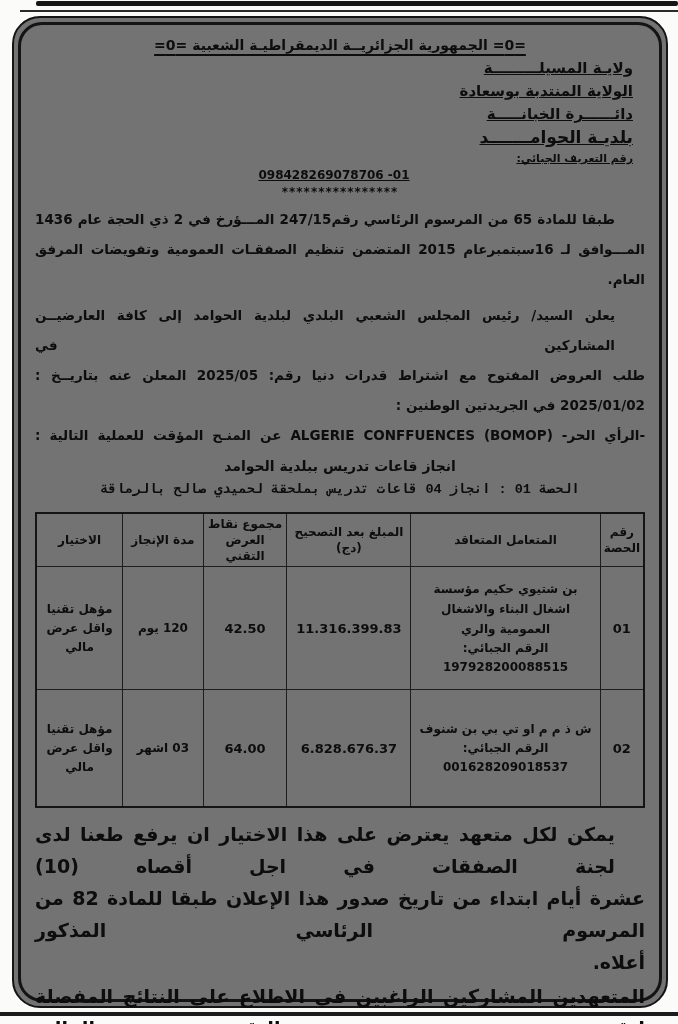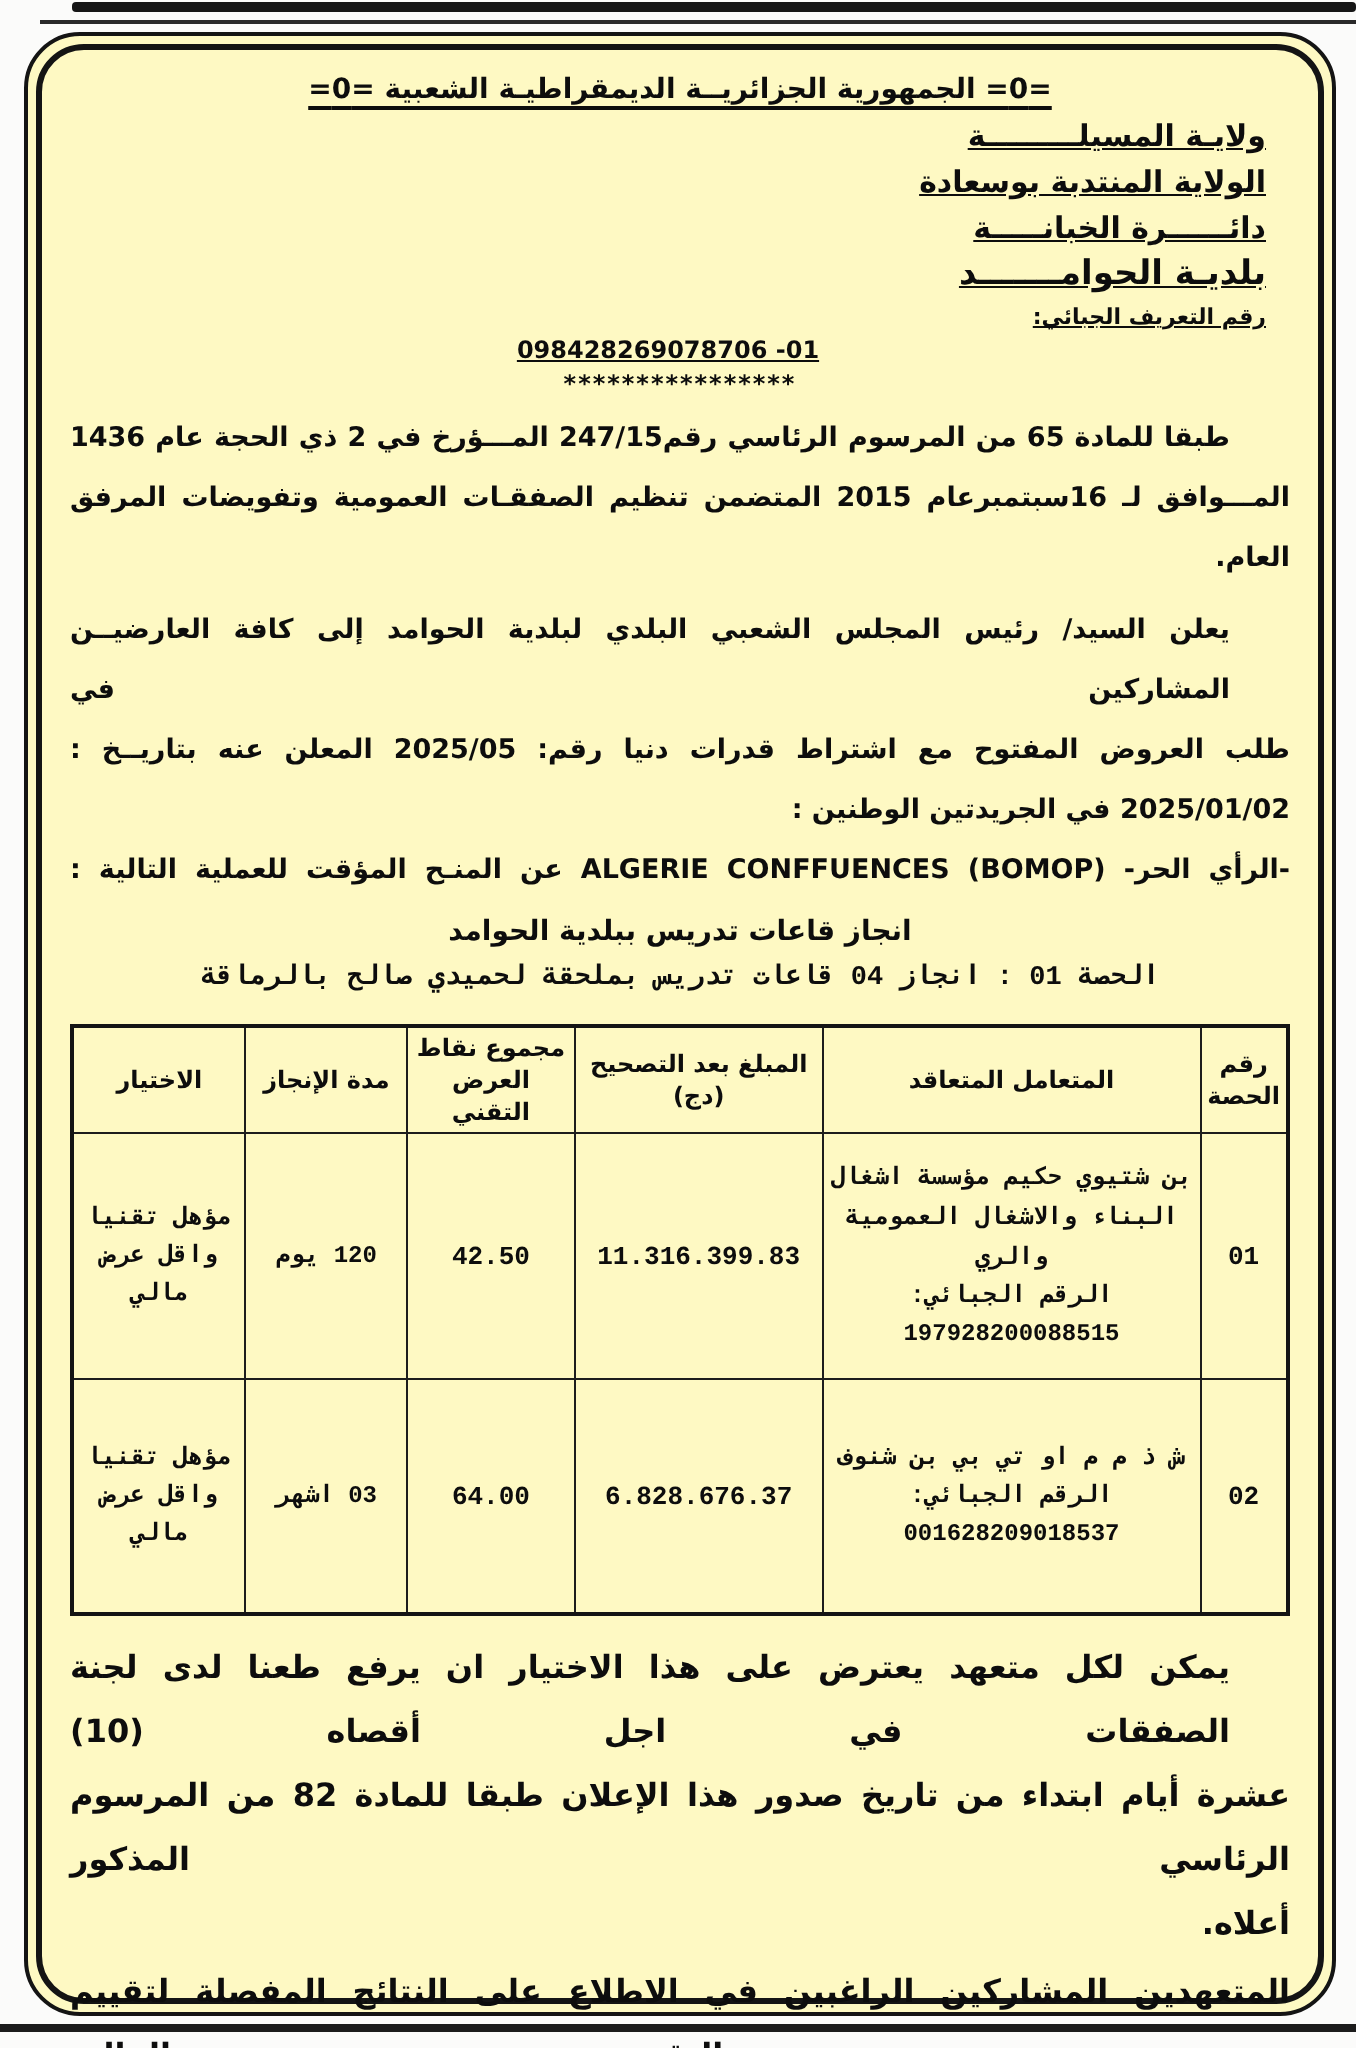--- a/index.html
+++ b/index.html
@@ -8,21 +8,21 @@
     background:#fbfbfa;color:#0d0d0d;
     font-family:"DejaVu Sans",sans-serif;font-weight:700;
     -webkit-font-smoothing:antialiased;
   }
   
   .scan-bar-top{position:absolute;top:1px;left:36px;right:0;height:5px;background:#161616;border-radius:2px;}
   .scan-bar-top2{position:absolute;top:10px;left:20px;right:0;height:2px;background:#2a2a2a;}
   .scan-bar-bottom{position:absolute;bottom:8px;left:0;right:0;height:4px;background:#1c1c1c;}
   
   .frame{position:absolute;left:12px;top:16px;width:652px;height:988px;
-    border:2px solid #141414;border-radius:28px;background:#fef9c3;}
+    border:2px solid #141414;border-radius:28px;background:#737373;}
   .frame-inner{position:absolute;inset:4px;border:3px solid #141414;border-radius:24px;
     padding:10px 14px 8px 14px;direction:rtl;box-sizing:border-box;}
   .banner{text-align:center;font-size:14px;margin-top:2px;
     text-decoration:underline;text-underline-offset:4px;text-decoration-thickness:1.5px;}
   .hdr{ text-align:right;padding-right:12px;margin-top:4px;line-height:23px;font-size:15px;text-decoration:underline;}
   .hdr .commune{font-size:17px;}
   .hdr .tax-label{font-size:11px;line-height:16px;margin-top:2px;}
   .hdr .tax-value{font-size:12px;line-height:17px;direction:ltr;unicode-bidi:isolate;
     text-align:center;padding-right:0;}
   .title{text-align:center;font-size:21px;margin-top:10px;}
@@ -31,27 +31,27 @@
   .line{white-space:normal;}
   .stretch{text-align:justify;text-align-last:justify;}
   .rline{text-align:right;}
   .ind{padding-right:30px;}
   .ops{margin-top:4px;text-align:center;line-height:24px;}
   .op-title{font-size:14px;}
   .op-lot{font-size:13.5px;font-family:Liberation Mono, monospace;}
   table{width:100%;border-collapse:collapse;margin-top:10px;border:2.5px solid #141414;}
   th,td{border:1.5px solid #1d1d1d;text-align:center;vertical-align:middle;padding:2px 3px;}
   th{font-size:12px;line-height:16px;height:44px;}
-  td{font-size:12px;line-height:19px;font-family:Liberation Mono, monospace;}
+  td{font-size:12px;line-height:19px;}
   tr.r1 td{height:118px;}
   tr.r2 td{height:112px;}
   .amount{font-size:13px;}
   .lotnum{font-size:13px;margin-left:14px;}
   .op-name{line-height:20px;}
-  .outro{font-size:16px;line-height:32px;margin-top:10px;}
+  .outro{font-size:19px;line-height:32px;margin-top:10px;}
 </style>
 </head>
 <body>
 
 <div class="scan-bar-top"></div>
 <div class="scan-bar-top2"></div>
 <div class="scan-bar-bottom"></div>
 
 <div class="frame">
   <div class="frame-inner">

